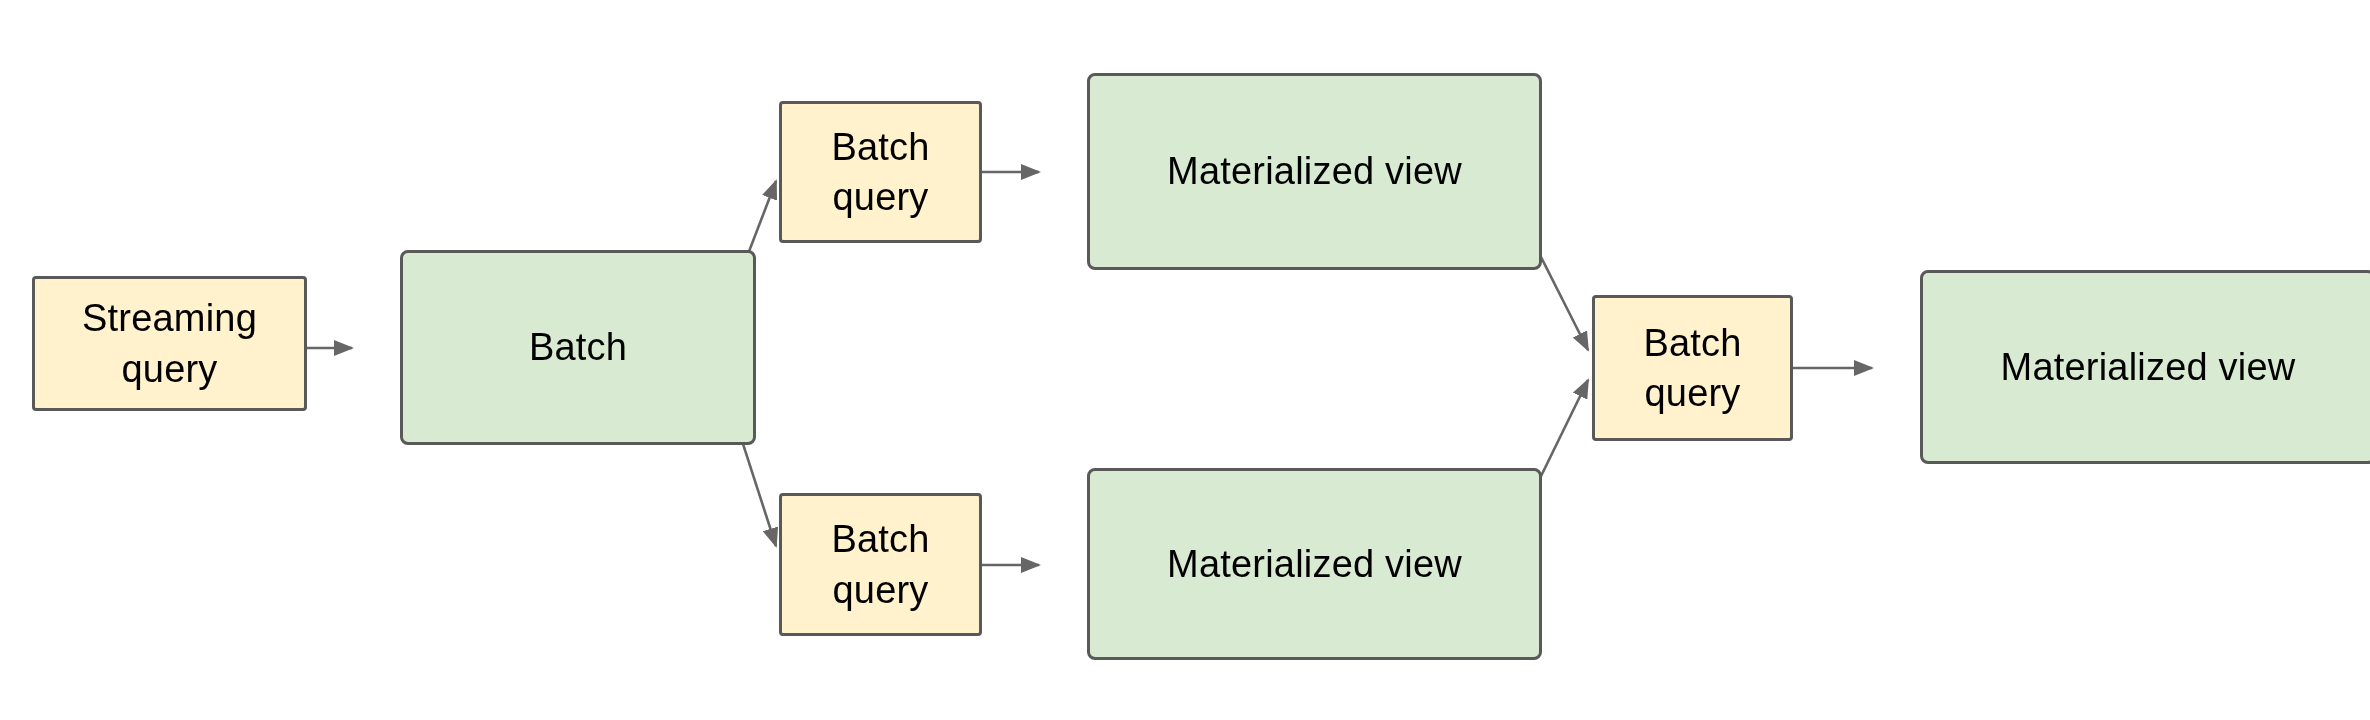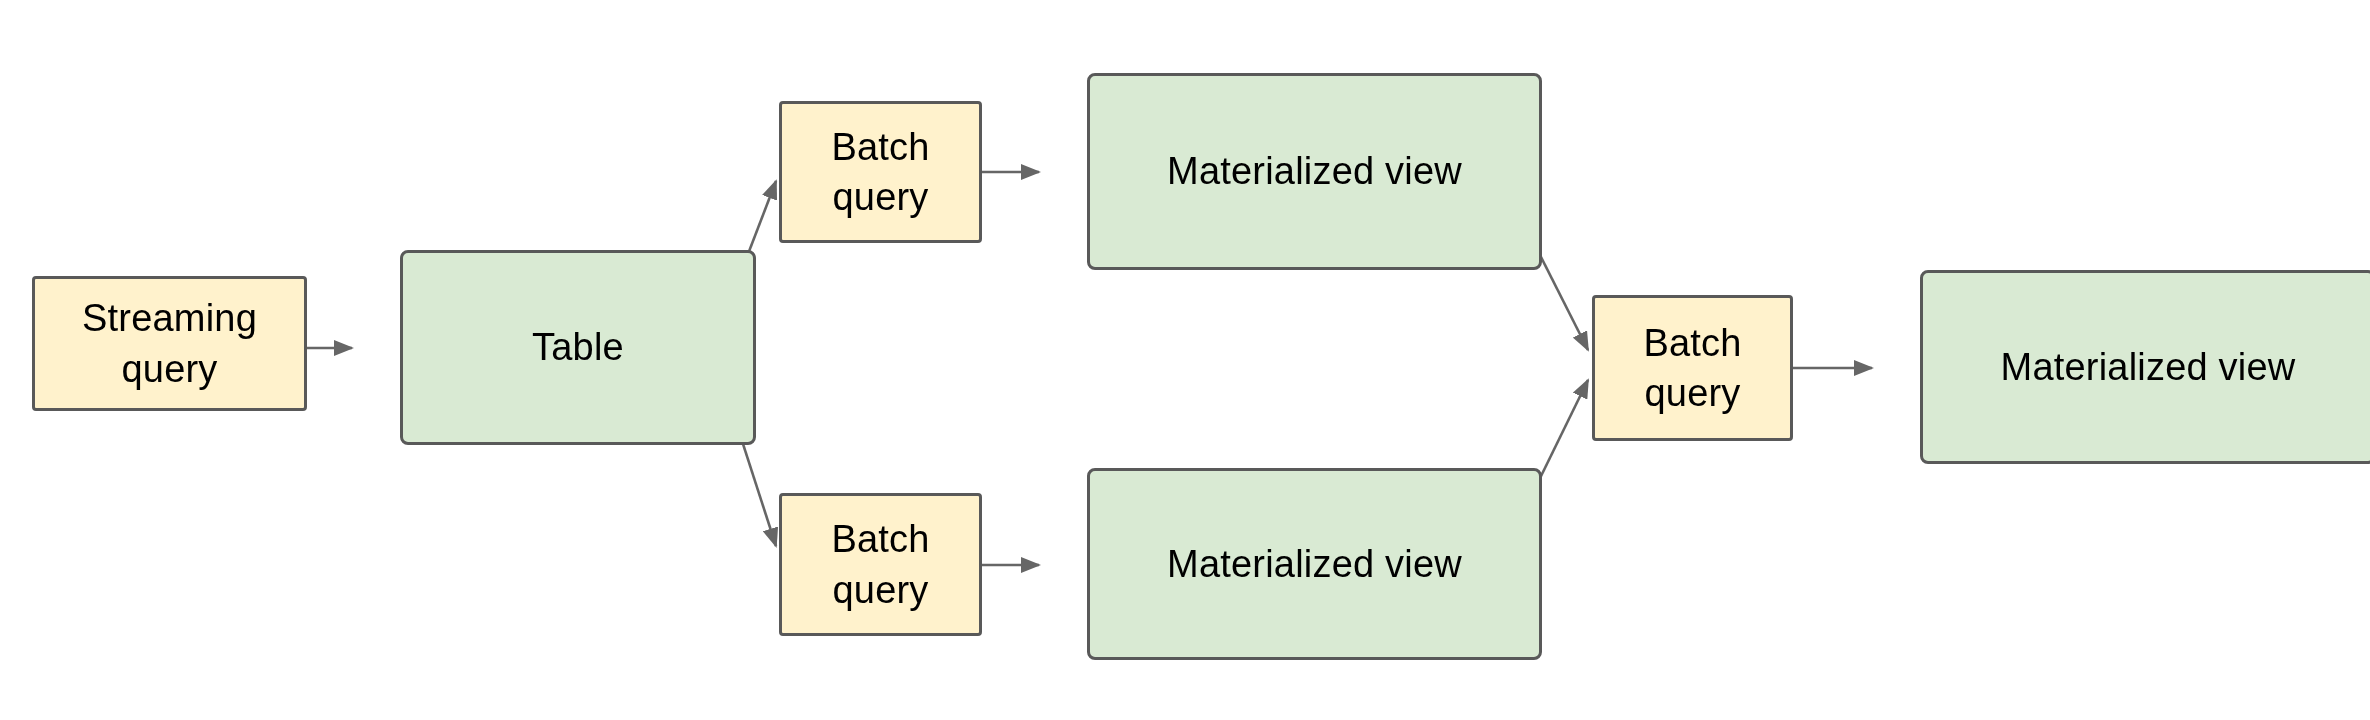--- a/index.html
+++ b/index.html
@@ -103,21 +103,21 @@
     <g>
       <line class="edge" x1="1793" y1="368" x2="1872" y2="368" marker-end="url(#arrow)" stroke="#666666"></line>
     </g>
   </svg>
 
   <div class="node query" id="node-streaming">
     <span class="label">Streaming query</span>
   </div>
 
   <div class="node artifact" id="node-table">
-    <span class="label">Table</span>
+    <span class="label">Batch</span>
   </div>
 
   <div class="node query" id="node-batch-top">
     <span class="label">Batch query</span>
   </div>
 
   <div class="node artifact" id="node-mv-top">
     <span class="label">Materialized view</span>
   </div>
 

